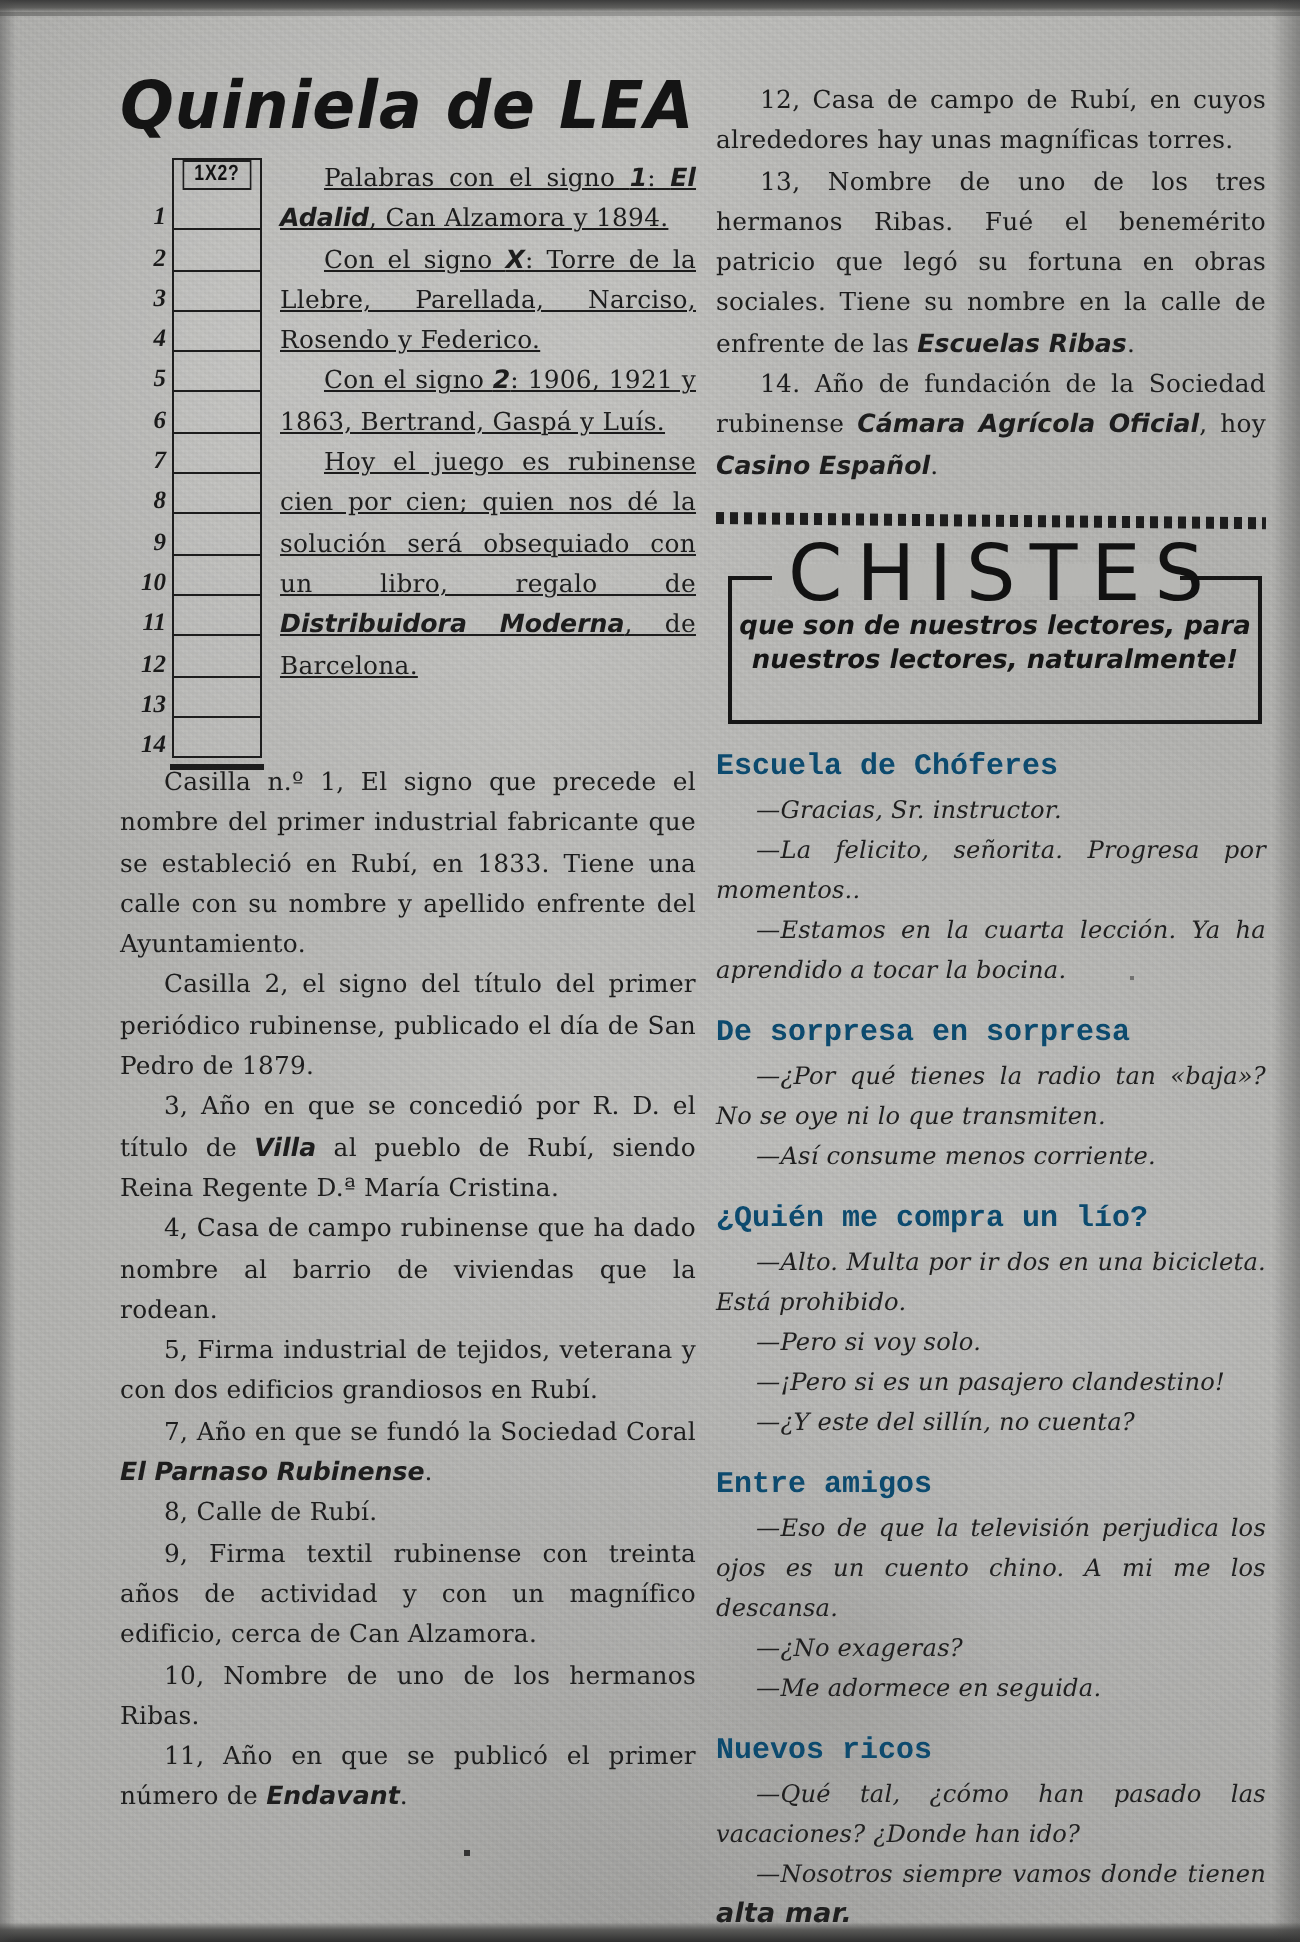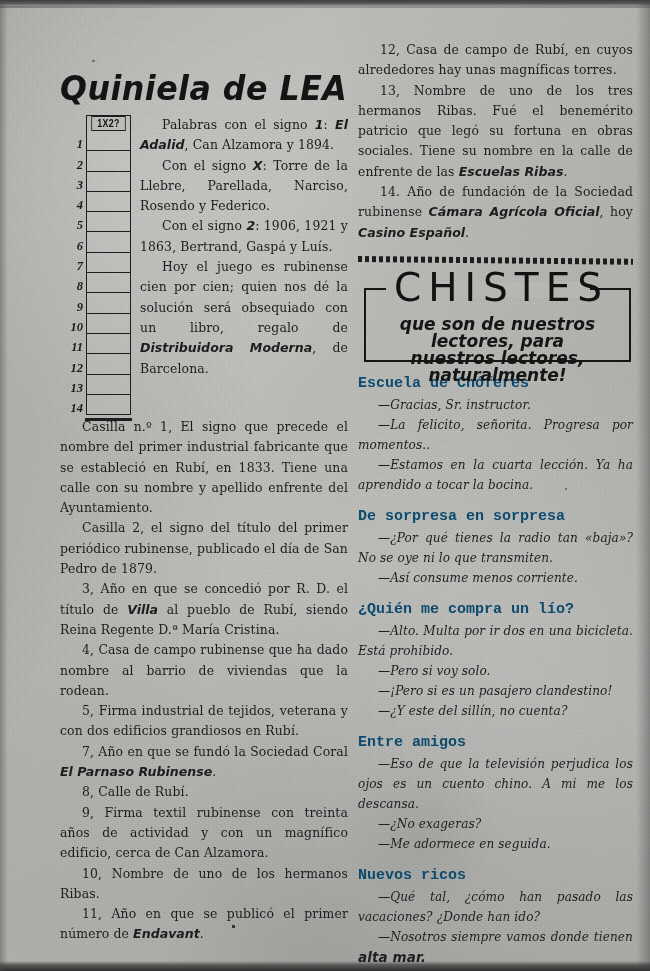--- a/index.html
+++ b/index.html
@@ -67,21 +67,21 @@
   #speck-1 { position:absolute; left:232px; top:925px; width:3px; height:3px; background:#333; }
   #speck-2 { position:absolute; left:565px; top:488px; width:2px; height:2px; background:#444; opacity:.6; }
   #speck-3 { position:absolute; left:92px; top:60px; width:3px; height:2px; background:#3a3a3a; opacity:.55; }
 
   
   .col {
     position: absolute;
     top: 0;
     z-index: 3;
   }
-  #col-left  { left: 60px;  width: 290px; margin-top: 36px; }
+  #col-left  { left: 60px;  width: 290px; }
   #col-right { left: 358px; width: 275px; }
 
   
   #masthead {
     margin-top: 36px;
     font-family: "DejaVu Sans", sans-serif;
     font-style: italic;
     font-weight: bold;
     font-size: 33px;
     letter-spacing: .5px;
@@ -165,20 +165,21 @@
     font-weight: bold;
     font-style: italic;
     font-size: 12.6px;
     letter-spacing: 0;
   }
 
   
   #left-beside {
     margin-left: 80px;
     width: 208px;
+    text-decoration: underline;
   }
   #left-below {
     margin-top: 2px;
     width: 288px;
   }
 
   
   #right-top { width: 275px; margin-top: 40px; }
 
   
@@ -214,26 +215,26 @@
     padding: 0 6px;
   }
   #chistes-title-bg {
     position: absolute;
     left: 28px; top: 8px; width: 204px; height: 16px;
     background: #b6b6b3;
     z-index: 1;
   }
   #chistes-sub {
     position: absolute;
-    left: 10px; right: 6px; top: 42px;
+    left: 10px; right: 6px; top: 31px;
     text-align: center;
     font-family: "DejaVu Sans", sans-serif;
     font-style: italic;
     font-weight: bold;
-    font-size: 17px;
+    font-size: 13px;
     line-height: 17px;
     color: #151515;
     z-index: 2;
   }
 
   
   .joke-section { margin-top: 12px; }
   .joke-head {
     font-family: Liberation Mono, monospace;
     font-weight: bold;

